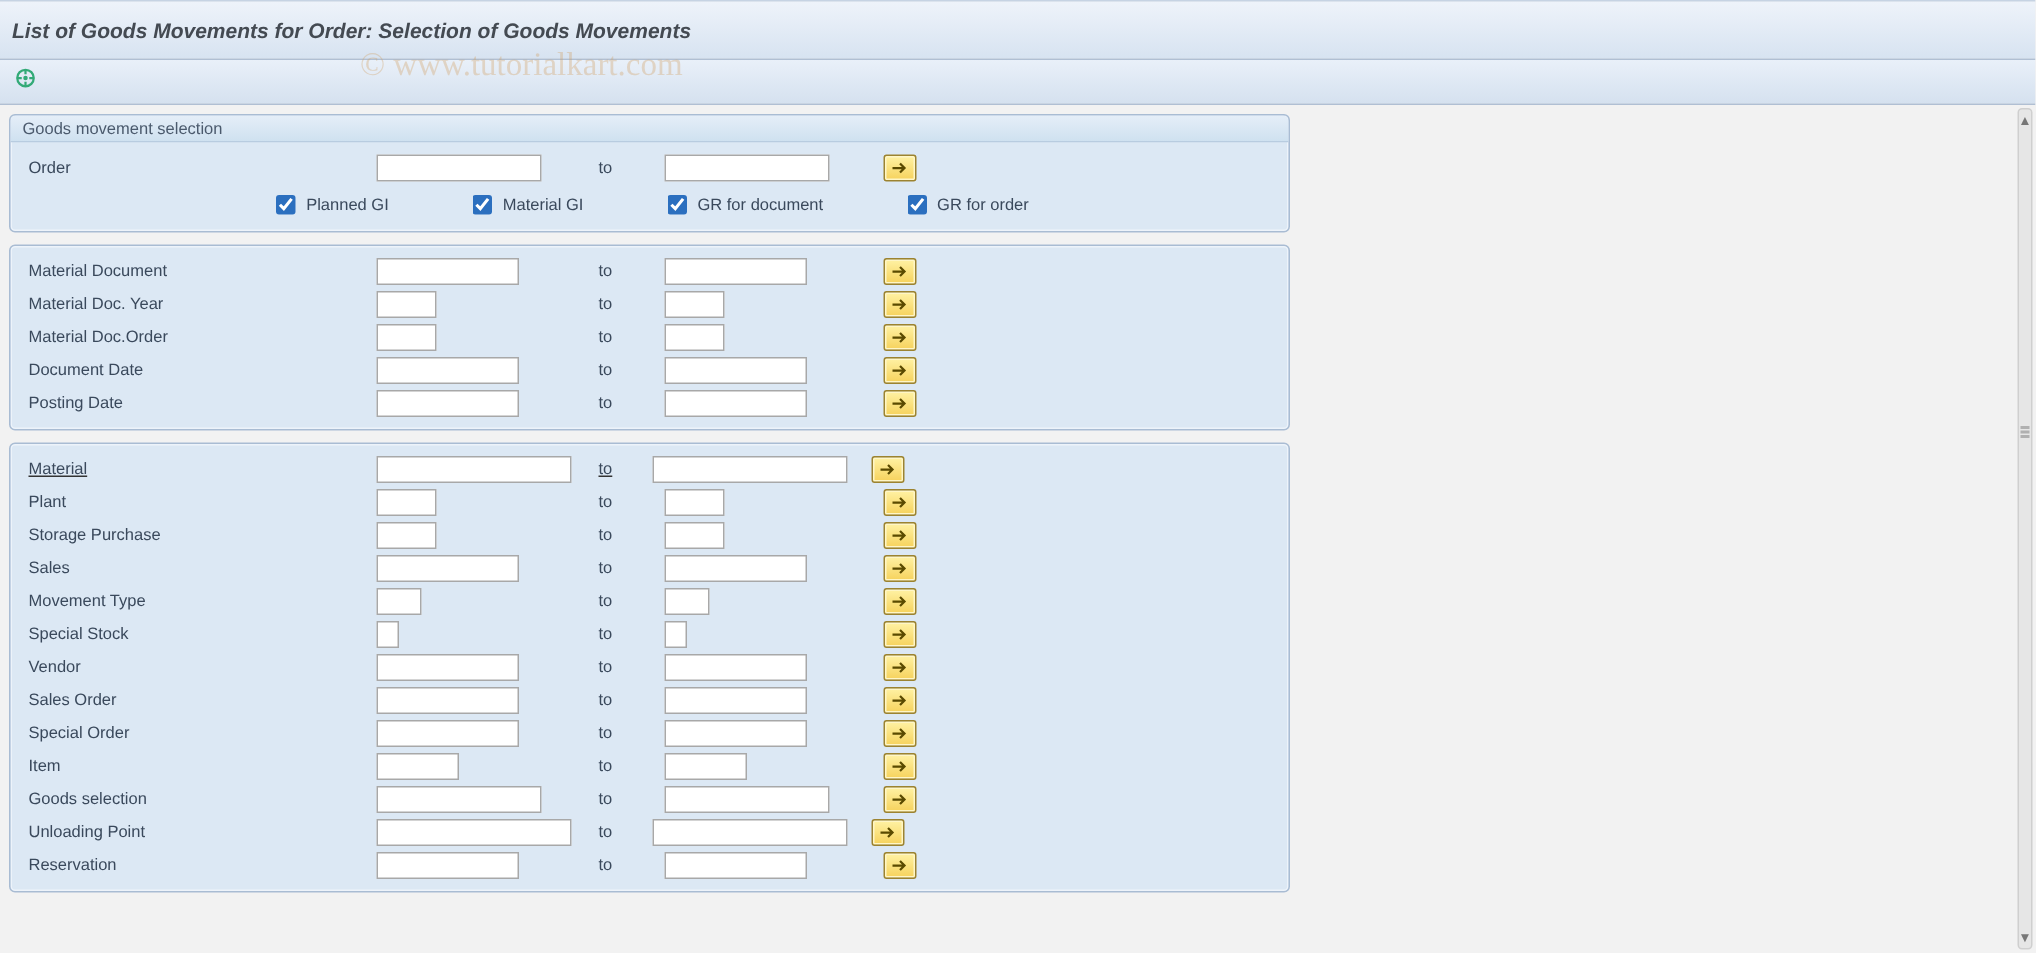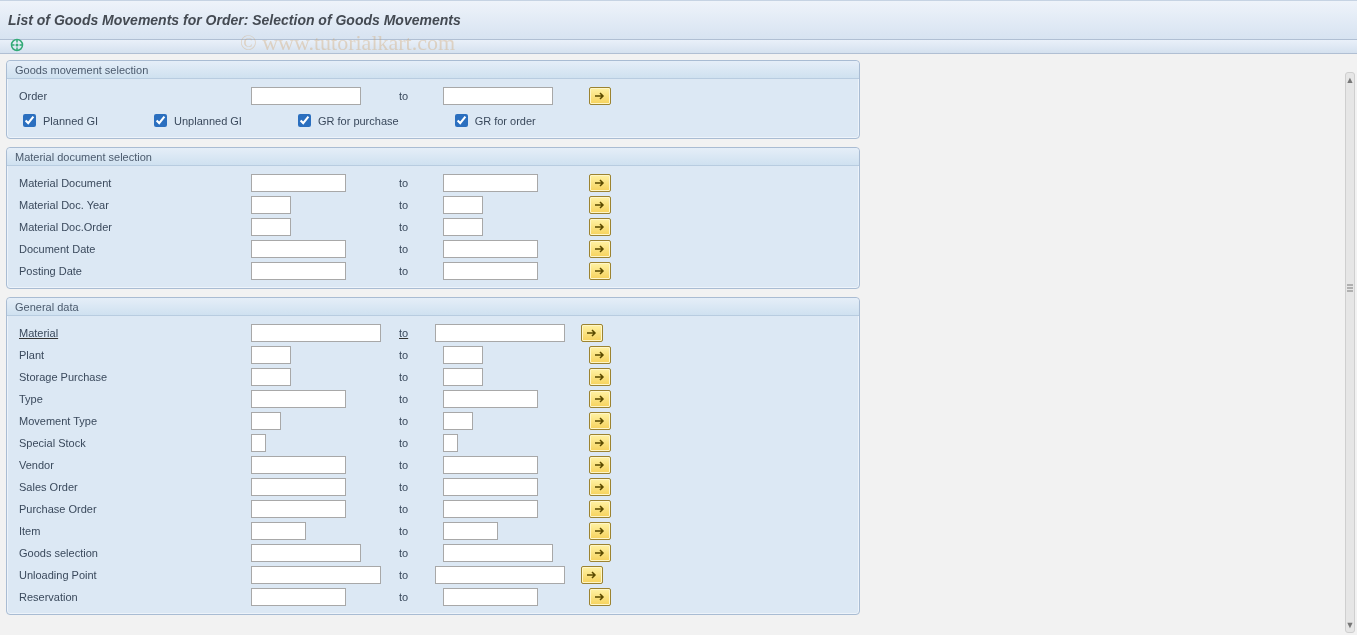--- a/index.html
+++ b/index.html
@@ -55,21 +55,21 @@
   }
   .title-text {
     font-style: italic;
     font-weight: bold;
     font-size: 14px;
     color: #444a52;
   }
 
   
   .app-toolbar {
-    height: 14px;
+    height: 30px;
     background: linear-gradient(to bottom, #e9f0f9 0%, #d5e1ef 100%);
     border-bottom: 1px solid #b0bfd3;
     display: flex; align-items: center;
     padding: 0 6px;
     position: relative;
   }
   .tool-btn {
     width: 22px; height: 22px;
     border: 1px solid transparent;
     border-radius: 3px;
@@ -148,20 +148,21 @@
     cursor:pointer;
     box-shadow: inset 0 0 0 1px #fff6c6;
   }
   .ms-btn svg { width:12px; height:10px; display:block; }
 
   
   .cb-row {
     display:flex; align-items:center;
     gap: 52px;
     padding: 4px 4px 2px 4px;
+    justify-content: center;
   }
   .cb-item { display:flex; align-items:center; gap:4px; color:#3a495c; }
   .cb-item input { width:13px; height:13px; accent-color:#2b6fbf; }
 
   
   .w110 { width:110px; }
   .w95  { width:95px; }
   .w55  { width:55px; }
   .w40  { width:40px; }
   .w30  { width:30px; }
@@ -214,37 +215,36 @@
           </span>
         </div>
 
         <div class="cb-row">
           <label class="cb-item">
             <input type="checkbox" checked="" style="">
             <span>Planned GI</span>
           </label>
           <label class="cb-item">
             <input type="checkbox" checked="" style="">
-            <span>Unplanned GI</span>
+            <span>Material GI</span>
           </label>
           <label class="cb-item">
             <input type="checkbox" checked="" style="">
-            <span>GR for purchase</span>
+            <span>GR for document</span>
           </label>
           <label class="cb-item">
             <input type="checkbox" checked="" style="">
             <span>GR for order</span>
           </label>
         </div>
 
       </div>
     </div>
 
     <div class="group">
-      <div class="group-header">Material document selection</div>
       <div class="group-body">
 
         <div class="row">
           <span class="label">Material Document</span>
           <span class="field-wrap">
               <input type="text" class="w95" style="">
             </span>
           <span class="to-label">to</span>
           <span class="field-wrap">
               <input type="text" class="w95" style="">
@@ -327,21 +327,20 @@
                   <path d="M1 5 h7 M6 2 l3 3 l-3 3" fill="none" stroke="#5a4a00" stroke-width="1.5"></path>
                 </svg>
               </span>
             </span>
         </div>
 
       </div>
     </div>
 
     <div class="group">
-      <div class="group-header">General data</div>
       <div class="group-body">
 
         <div class="row" style="grid-template-columns: 230px 140px 32px 140px 26px; text-decoration: underline;">
           <span class="label">Material</span>
           <span class="field-wrap">
               <input type="text" class="w130" style="">
             </span>
           <span class="to-label">to</span>
           <span class="field-wrap">
               <input type="text" class="w130" style="">
@@ -385,21 +384,21 @@
           <span class="ms-btn">
               <span>
                 <svg viewBox="0 0 12 10">
                   <path d="M1 5 h7 M6 2 l3 3 l-3 3" fill="none" stroke="#5a4a00" stroke-width="1.5"></path>
                 </svg>
               </span>
             </span>
         </div>
 
         <div class="row">
-          <span class="label">Type</span>
+          <span class="label">Sales</span>
           <span class="field-wrap">
               <input type="text" class="w95" style="">
             </span>
           <span class="to-label">to</span>
           <span class="field-wrap">
               <input type="text" class="w95" style="">
             </span>
           <span class="ms-btn">
               <span>
                 <svg viewBox="0 0 12 10">
@@ -475,21 +474,21 @@
           <span class="ms-btn">
               <span>
                 <svg viewBox="0 0 12 10">
                   <path d="M1 5 h7 M6 2 l3 3 l-3 3" fill="none" stroke="#5a4a00" stroke-width="1.5"></path>
                 </svg>
               </span>
             </span>
         </div>
 
         <div class="row">
-          <span class="label">Purchase Order</span>
+          <span class="label">Special Order</span>
           <span class="field-wrap">
               <input type="text" class="w95" style="">
             </span>
           <span class="to-label">to</span>
           <span class="field-wrap">
               <input type="text" class="w95" style="">
             </span>
           <span class="ms-btn">
               <span>
                 <svg viewBox="0 0 12 10">

